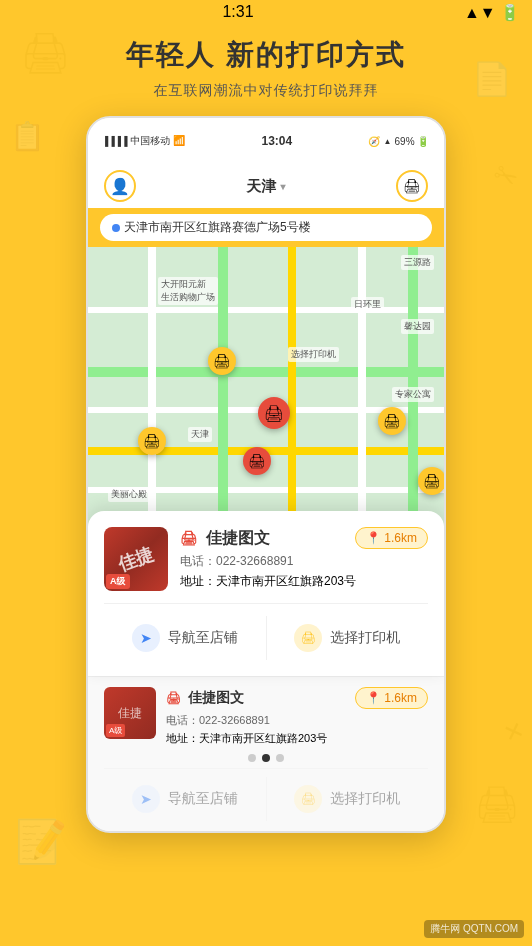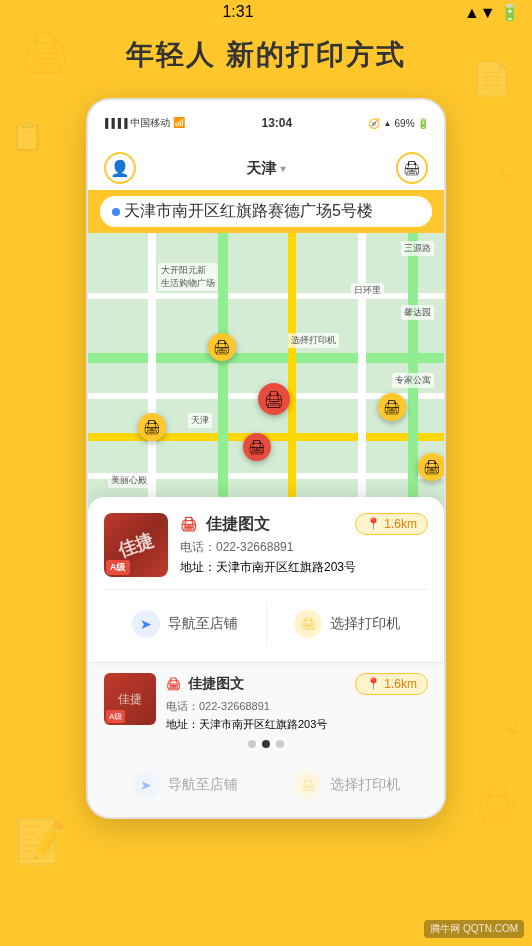--- a/index.html
+++ b/index.html
@@ -111,21 +111,21 @@
       background: #fff;
       border-radius: 16px;
       padding: 5px 12px;
       font-size: 12px;
       color: #333;
       display: flex;
       align-items: center;
       gap: 4px;
     }
     .search-dot { width: 8px; height: 8px; background: #4285F4; border-radius: 50%; }
-    .search-text { font-size: 16px; color: #333; }
+    .search-text { font-size: 12px; color: #333; }
 
     
     .map-area {
       position: relative;
       height: 280px;
       overflow: hidden;
       background: #eab308;
     }
 
     
@@ -383,20 +383,21 @@
 <div class="decor-icon" style="bottom:200px; right:8px; font-size:24px; transform:rotate(-20deg);">✕</div>
 
 <div class="status-bar">
   <span></span>
   <span>1:31</span>
   <span>▲▼ 🔋</span>
 </div>
 
 <div class="hero">
   <div class="hero-title">年轻人 新的打印方式</div>
+  <div class="hero-subtitle">在互联网潮流中对传统打印说拜拜</div>
 </div>
 
 <div class="phone-container">
   <div class="phone-mockup">
 
     <div class="phone-status">
       <span class="phone-status-left">
         <span style="font-size:9px;">▐▐▐▐</span>
         <span>中国移动</span>
         <span style="font-size:10px;">📶</span>

